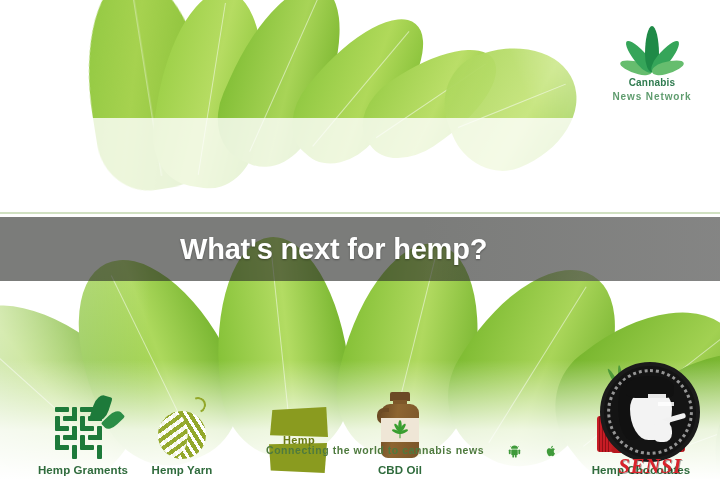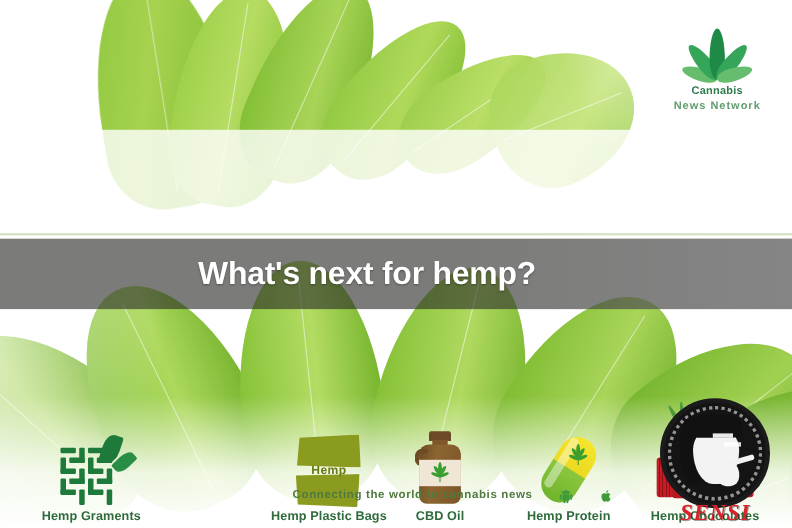--- a/index.html
+++ b/index.html
@@ -488,30 +488,38 @@
         <span class="wv wv-v" style="left:17px;top:38px;"></span>
         <span class="wv wv-h" style="left:25px;top:38px;"></span>
         <span class="wv wv-v" style="left:42px;top:38px;"></span>
         <span class="grm-leaf1"></span>
         <span class="grm-leaf2"></span>
       </div>
     </div>
     <div class="prod-label">Hemp Graments</div>
   </div>
 
+  <div class="prod" style="left:136px; width:92px;">
+    <div class="prod-art">
+      <div class="yarn">
+          <span class="yarn-arc"></span>
+        </div>
+      <span class="yarn-tail" style="left:54px; top:6px;"></span>
+    </div>
+    <div class="prod-label">Hemp Yarn</div>
+  </div>
 
   <div class="prod" style="left:232px; width:134px;">
     <div class="prod-art">
       <div class="bag">
         <span class="bag-top"></span>
         <span class="bag-bot"></span>
         <span class="bag-text">Hemp</span>
       </div>
     </div>
-    <div class="prod-label">Hemp Plastic Bags</div>
   </div>
 
   <div class="prod" style="left:356px; width:88px;">
     <div class="prod-art">
       <div class="bottle">
         <span class="btl-cap"></span>
         <span class="btl-neck"></span>
         <span class="btl-body"></span>
         <span class="btl-handle"></span>
         <span class="btl-label"></span>
@@ -525,42 +533,20 @@
               <ellipse cx="12" cy="11" rx="1.8" ry="5.4" transform="rotate(66 12 16)"></ellipse>
               <rect x="11.4" y="15" width="1.2" height="7" rx=".5"></rect>
             </g>
           </svg>
         </span>
       </div>
     </div>
     <div class="prod-label">CBD  Oil</div>
   </div>
 
-  <div class="prod" style="left:464px; width:106px;">
-    <div class="prod-art">
-      <div class="cap">
-        <span class="cap-top"></span>
-        <span class="cap-bot"></span>
-        <span class="cap-sheen"></span>
-        <span class="cap-leaf-wrap">
-          <svg viewBox="0 0 24 24" width="21" height="21" aria-hidden="true" style="transform:rotate(-32deg)">
-            <g fill="#3a9e30">
-              <ellipse cx="12" cy="7" rx="2.1" ry="7"></ellipse>
-              <ellipse cx="12" cy="9" rx="2" ry="6.4" transform="rotate(-34 12 14)"></ellipse>
-              <ellipse cx="12" cy="9" rx="2" ry="6.4" transform="rotate(34 12 14)"></ellipse>
-              <ellipse cx="12" cy="11" rx="1.8" ry="5.4" transform="rotate(-66 12 16)"></ellipse>
-              <ellipse cx="12" cy="11" rx="1.8" ry="5.4" transform="rotate(66 12 16)"></ellipse>
-              <rect x="11.4" y="15" width="1.2" height="7" rx=".5"></rect>
-            </g>
-          </svg>
-        </span>
-      </div>
-    </div>
-    <div class="prod-label">Hemp Protein</div>
-  </div>
 
   <div class="prod" style="left:574px; width:134px;">
     <div class="prod-art">
       <div class="choc-sprout">
         <span class="spr" style="transform:rotate(-30deg);"></span>
         <span class="spr" style="transform:rotate(-6deg);"></span>
         <span class="spr" style="transform:rotate(22deg);"></span>
       </div>
       <div class="choc">
         <span class="choc-end choc-end-l"></span>

